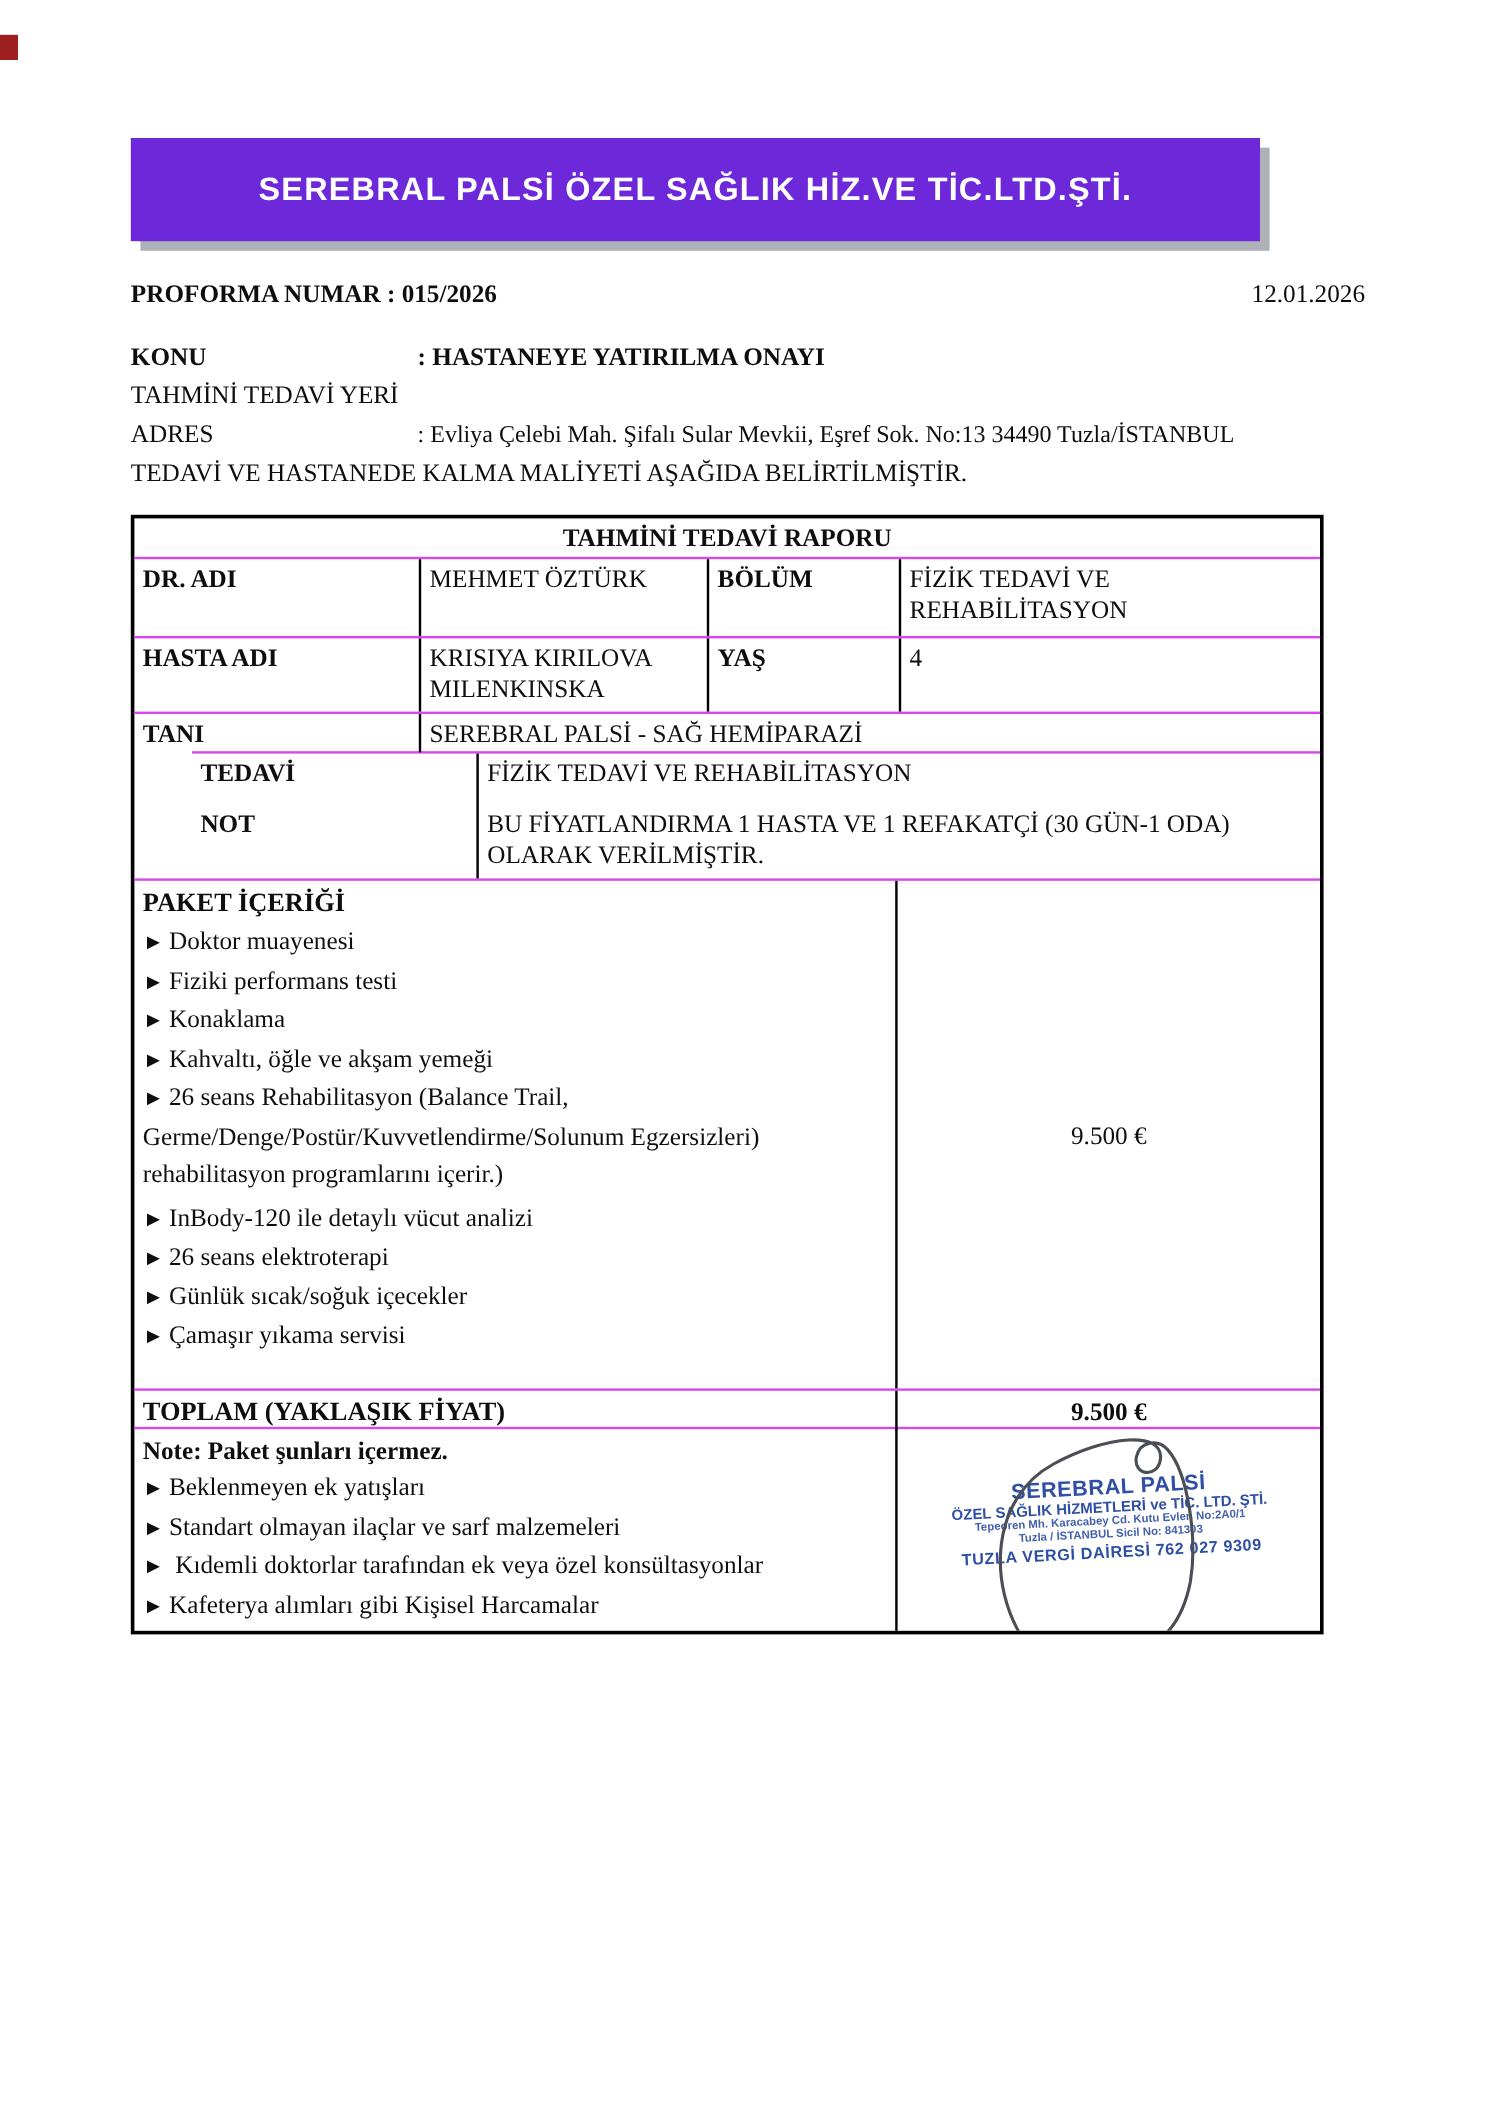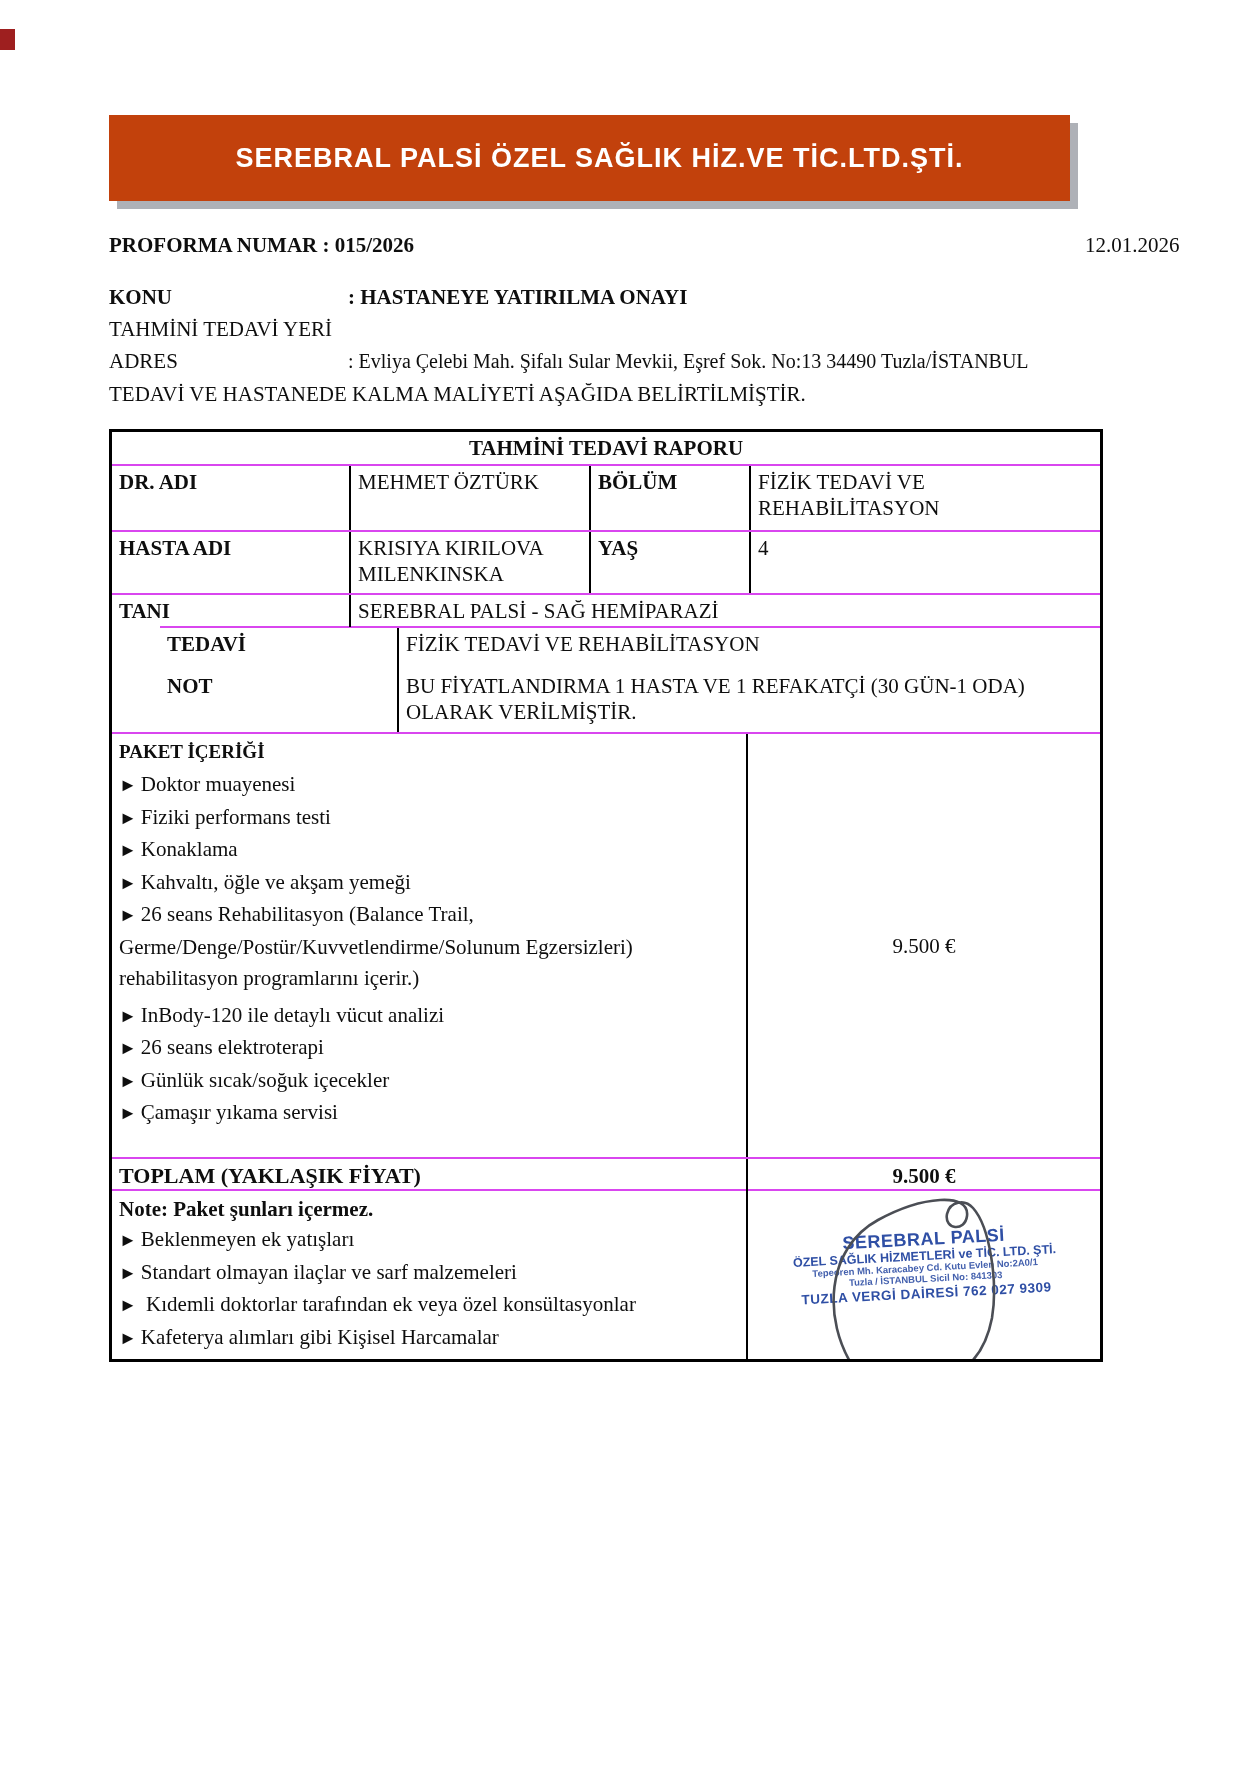--- a/index.html
+++ b/index.html
@@ -6,53 +6,53 @@
   .page{
     position:relative;width:1256px;height:1772px;background:#ffffff;overflow:hidden;
     font-family:"Liberation Serif",serif;color:#0e0e0e;
   }
   
   .corner-mark{position:absolute;left:0;top:29px;width:15px;height:21px;background:#9e1f1f;}
 
   
   .banner{
     position:absolute;left:109px;top:115px;width:941px;height:86px;
-    background:#c2410c;box-shadow:8px 8px 0 0 #aeb1b7;
-    display:flex;align-items:center;justify-content:center;padding-left:20px;
+    background:#6d28d9;box-shadow:8px 8px 0 0 #aeb1b7;
+    display:flex;align-items:center;justify-content:center;
   }
   .banner-text{
     font-family:"Liberation Sans",sans-serif;font-weight:bold;font-size:27px;
     color:#ffffff;letter-spacing:1px;white-space:nowrap;
   }
 
   
   .meta-line{position:absolute;left:109px;width:1000px;font-size:21px;line-height:26px;white-space:nowrap;}
   .lbl-col{display:inline-block;width:239px;}
   .bold{font-weight:bold;}
-  .date{position:absolute;left:934px;top:0;font-weight:normal;margin-left:42px;}
+  .date{position:absolute;left:934px;top:0;font-weight:normal;}
 
   
   .report-table{
     position:absolute;left:109px;top:429px;width:994px;box-sizing:border-box;
     border:3px solid #000;font-size:21px;
   }
   .trow{display:grid;box-sizing:border-box;border-top:2px solid #d946ef;}
   .trow:first-child{border-top:none;}
   .r-title{height:32px;display:flex;align-items:center;justify-content:center;font-weight:bold;}
   .r4{grid-template-columns:237px 240px 160px 1fr;}
   .r2{grid-template-columns:237px 1fr;}
   .rp{grid-template-columns:634px 1fr;}
   .cell{box-sizing:border-box;padding:3px 7px;border-left:2px solid #000;line-height:26px;}
   .cell:first-child{border-left:none;}
   .h-dr{height:66px;} .h-hasta{height:63px;} .h-tani{height:33px;} .h-tednot{height:106px;margin-left:48px;}
   .h-pkg{height:425px;} .h-total{height:32px;} .h-note{height:170px;}
   .second-block{margin-top:16px;}
 
   
-  .pkg-title{font-weight:bold;font-size:19px;line-height:30px;}
+  .pkg-title{font-weight:bold;font-size:22px;line-height:30px;}
   .pkg-list{margin:2px 0 0 0;padding:0;list-style:none;}
   .pkg-list li{line-height:31.5px;}
   .pkg-list li.gap{margin-top:5px;}
   .bullet{display:inline-block;margin-right:4px;font-size:18px;}
   .price-cell{display:flex;align-items:center;justify-content:center;}
   .total-label{font-weight:bold;font-size:22px;line-height:27px;}
   .total-price{font-weight:bold;}
 
   
   .note-title{font-weight:bold;line-height:30px;}

